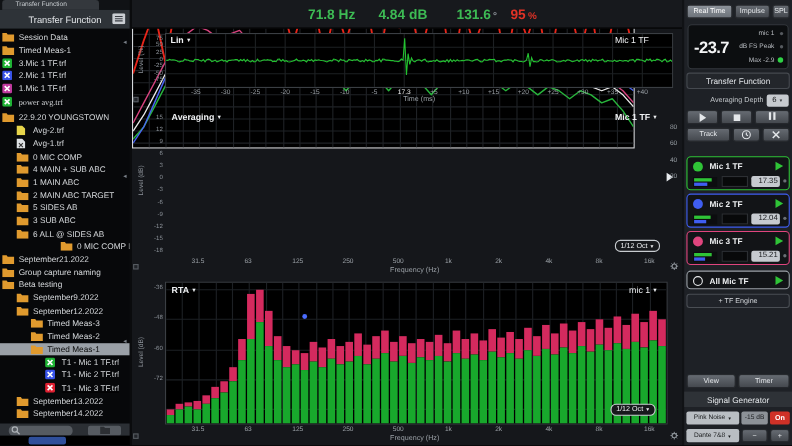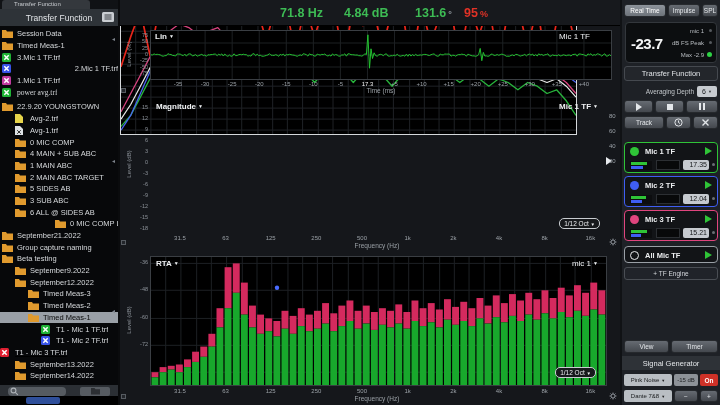--- a/index.html
+++ b/index.html
@@ -114,21 +114,21 @@
         </div>
         <div class="trow" style="padding-left: 2px;">
           <span class="ticon">
             <svg width="9" height="9" viewBox="0 0 9 9">
               <rect width="9" height="9" rx="1.5" fill="#1fb335"></rect>
               <path d="M2.3 2.3 L6.7 6.7 M6.7 2.3 L2.3 6.7" stroke="#fff" stroke-width="1.5"></path>
             </svg>
           </span>
           <span class="tlabel">3.Mic 1 TF.trf</span>
         </div>
-        <div class="trow" style="padding-left: 2px; justify-content: space-between;">
+        <div class="trow" style="padding-left: 2px;">
           <span class="ticon">
             <svg width="9" height="9" viewBox="0 0 9 9">
               <rect width="9" height="9" rx="1.5" fill="#3853e8"></rect>
               <path d="M2.3 2.3 L6.7 6.7 M6.7 2.3 L2.3 6.7" stroke="#fff" stroke-width="1.5"></path>
             </svg>
           </span>
           <span class="tlabel">2.Mic 1 TF.trf</span>
         </div>
         <div class="trow" style="padding-left: 2px;">
           <span class="ticon">
@@ -312,21 +312,21 @@
         </div>
         <div class="trow" style="padding-left: 41px;">
           <span class="ticon">
             <svg width="9" height="9" viewBox="0 0 9 9">
               <rect width="9" height="9" rx="1.5" fill="#3853e8"></rect>
               <path d="M2.3 2.3 L6.7 6.7 M6.7 2.3 L2.3 6.7" stroke="#fff" stroke-width="1.5"></path>
             </svg>
           </span>
           <span class="tlabel">T1 - Mic 2 TF.trf</span>
         </div>
-        <div class="trow" style=" text-decoration: underline;">
+        <div class="trow" style="padding-left: 41px; text-decoration: underline;">
           <span class="ticon">
             <svg width="9" height="9" viewBox="0 0 9 9">
               <rect width="9" height="9" rx="1.5" fill="#de1f31"></rect>
               <path d="M2.3 2.3 L6.7 6.7 M6.7 2.3 L2.3 6.7" stroke="#fff" stroke-width="1.5"></path>
             </svg>
           </span>
           <span class="tlabel">T1 - Mic 3 TF.trf</span>
         </div>
         <div class="trow" style="padding-left: 15px;">
           <span class="ticon">
@@ -445,21 +445,21 @@
           <line x1="0" y1="107.12" x2="455" y2="107.12" stroke="#1f2226"></line>
           <line x1="0" y1="118.10000000000001" x2="455" y2="118.10000000000001" stroke="#1f2226"></line>
           <line x1="0" y1="129.07999999999998" x2="455" y2="129.07999999999998" stroke="#1f2226"></line>
           <polyline points="0.0,125.4 9.7,114.4 19.4,96.1 29.0,77.8 38.7,59.5 48.4,44.9 58.1,37.6 67.8,37.6 77.4,44.9 87.1,41.2 96.8,37.6 106.5,48.6 116.2,63.2 125.9,52.2 135.5,44.9 145.2,55.9 154.9,74.2 164.6,66.9 174.3,52.2 183.9,70.5 193.6,81.5 203.3,70.5 213.0,59.5 222.7,70.5 232.3,81.5 242.0,70.5 251.7,63.2 261.4,74.2 271.1,85.2 280.7,74.2 290.4,66.9 300.1,77.8 309.8,70.5 319.5,66.9 329.1,74.2 338.8,81.5 348.5,74.2 358.2,77.8 367.9,85.2 377.6,77.8 387.2,81.5 396.9,88.8 406.6,81.5 416.3,85.2 426.0,92.5 435.6,88.8 445.3,99.8 455.0,114.4" fill="none" stroke="#28b43c" stroke-width="1.3" stroke-linejoin="round"></polyline>
           <polyline points="0.0,129.1 9.7,114.4 19.4,92.5 29.0,70.5 38.7,52.2 48.4,41.2 58.1,33.9 67.8,30.3 77.4,37.6 87.1,33.9 96.8,30.3 106.5,37.6 116.2,48.6 125.9,41.2 135.5,33.9 145.2,44.9 154.9,55.9 164.6,48.6 174.3,41.2 183.9,55.9 193.6,63.2 203.3,52.2 213.0,48.6 222.7,55.9 232.3,63.2 242.0,55.9 251.7,48.6 261.4,59.5 271.1,66.9 280.7,55.9 290.4,52.2 300.1,63.2 309.8,55.9 319.5,52.2 329.1,59.5 338.8,63.2 348.5,55.9 358.2,59.5 367.9,63.2 377.6,59.5 387.2,63.2 396.9,66.9 406.6,63.2 416.3,66.9 426.0,70.5 435.6,66.9 445.3,74.2 455.0,81.5" fill="none" stroke="#4964f0" stroke-width="1.3" stroke-linejoin="round"></polyline>
           <polyline points="0.0,110.8 9.7,92.5 19.4,74.2 29.0,55.9 38.7,41.2 48.4,30.3 58.1,22.9 67.8,26.6 77.4,33.9 87.1,30.3 96.8,26.6 106.5,37.6 116.2,52.2 125.9,44.9 135.5,33.9 145.2,44.9 154.9,59.5 164.6,52.2 174.3,44.9 183.9,59.5 193.6,70.5 203.3,59.5 213.0,52.2 222.7,59.5 232.3,70.5 242.0,63.2 251.7,52.2 261.4,63.2 271.1,70.5 280.7,59.5 290.4,55.9 300.1,66.9 309.8,59.5 319.5,55.9 329.1,63.2 338.8,66.9 348.5,59.5 358.2,66.9 367.9,70.5 377.6,63.2 387.2,70.5 396.9,74.2 406.6,70.5 416.3,74.2 426.0,77.8 435.6,74.2 445.3,81.5 455.0,92.5" fill="none" stroke="#d8437f" stroke-width="1.3" stroke-linejoin="round"></polyline>
           <polyline points="0.0,118.1 9.7,103.5 19.4,85.2 29.0,66.9 38.7,48.6 48.4,37.6 58.1,30.3 67.8,33.9 77.4,41.2 87.1,37.6 96.8,33.9 106.5,44.9 116.2,55.9 125.9,48.6 135.5,41.2 145.2,52.2 154.9,66.9 164.6,59.5 174.3,48.6 183.9,63.2 193.6,74.2 203.3,63.2 213.0,55.9 222.7,63.2 232.3,74.2 242.0,66.9 251.7,55.9 261.4,66.9 271.1,77.8 280.7,66.9 290.4,59.5 300.1,70.5 309.8,63.2 319.5,59.5 329.1,66.9 338.8,74.2 348.5,66.9 358.2,70.5 367.9,74.2 377.6,70.5 387.2,74.2 396.9,77.8 406.6,74.2 416.3,77.8 426.0,81.5 435.6,77.8 445.3,85.2 455.0,96.1" fill="none" stroke="#e8e8e8" stroke-width="1.2" stroke-linejoin="round"></polyline>
           <polyline points="0.0,65.8 9.7,35.8 19.4,9.5 29.0,54.5 38.7,5.8 48.4,4.3 58.1,5.0 67.8,4.3 77.4,4.3 87.1,5.0 96.8,4.3 106.5,4.3 116.2,5.0 125.9,4.3 135.5,5.0 145.2,39.5 154.9,5.0 164.6,4.3 174.3,50.8 183.9,5.0 193.6,35.8 203.3,4.3 213.0,5.8 222.7,60.5 232.3,5.0 242.0,24.5 251.7,4.3 261.4,48.5 271.1,8.0 280.7,4.3 290.4,68.0 300.1,5.0 309.8,41.0 319.5,13.3 329.1,4.3 338.8,58.3 348.5,5.0 358.2,33.5 367.9,4.3 377.6,63.5 387.2,9.5 396.9,4.3 406.6,47.0 416.3,5.0 426.0,69.5 435.6,20.8 445.3,5.0 455.0,45.5" fill="none" stroke="#e8251a" stroke-width="1.7" stroke-linejoin="round"></polyline>
         </svg>
       </div>
-    <span class="ptitle" style="left:36px;top:102px"><span>Magnitude</span><span class="dd">▼</span></span>
+    <span class="ptitle" style="left:36px;top:102px"><span>Averaging</span><span class="dd">▼</span></span>
     <span class="ptitle" style="right:22px;top:102px"><span>Mic 1 TF</span><span class="dd">▼</span></span>
     <span class="octbox" style="right:20px;top:218px"><span>1/12 Oct</span> <span class="dd">▼</span></span>
     <span class="marker-right"></span>
     <span class="gear" style="left:489px;top:238px">
         <svg width="8" height="8" viewBox="0 0 8 8">
           <circle cx="4" cy="4" r="2" fill="none" stroke="#8a9096" stroke-width="1"></circle>
           <path d="M4 0.5 V2 M4 6 V7.5 M0.5 4 H2 M6 4 H7.5 M1.5 1.5 L2.6 2.6 M5.4 5.4 L6.5 6.5 M6.5 1.5 L5.4 2.6 M2.6 5.4 L1.5 6.5" stroke="#8a9096" stroke-width="0.9"></path>
         </svg>
       </span>
     <span class="sqicon" style="left:1px;top:240px"></span>

